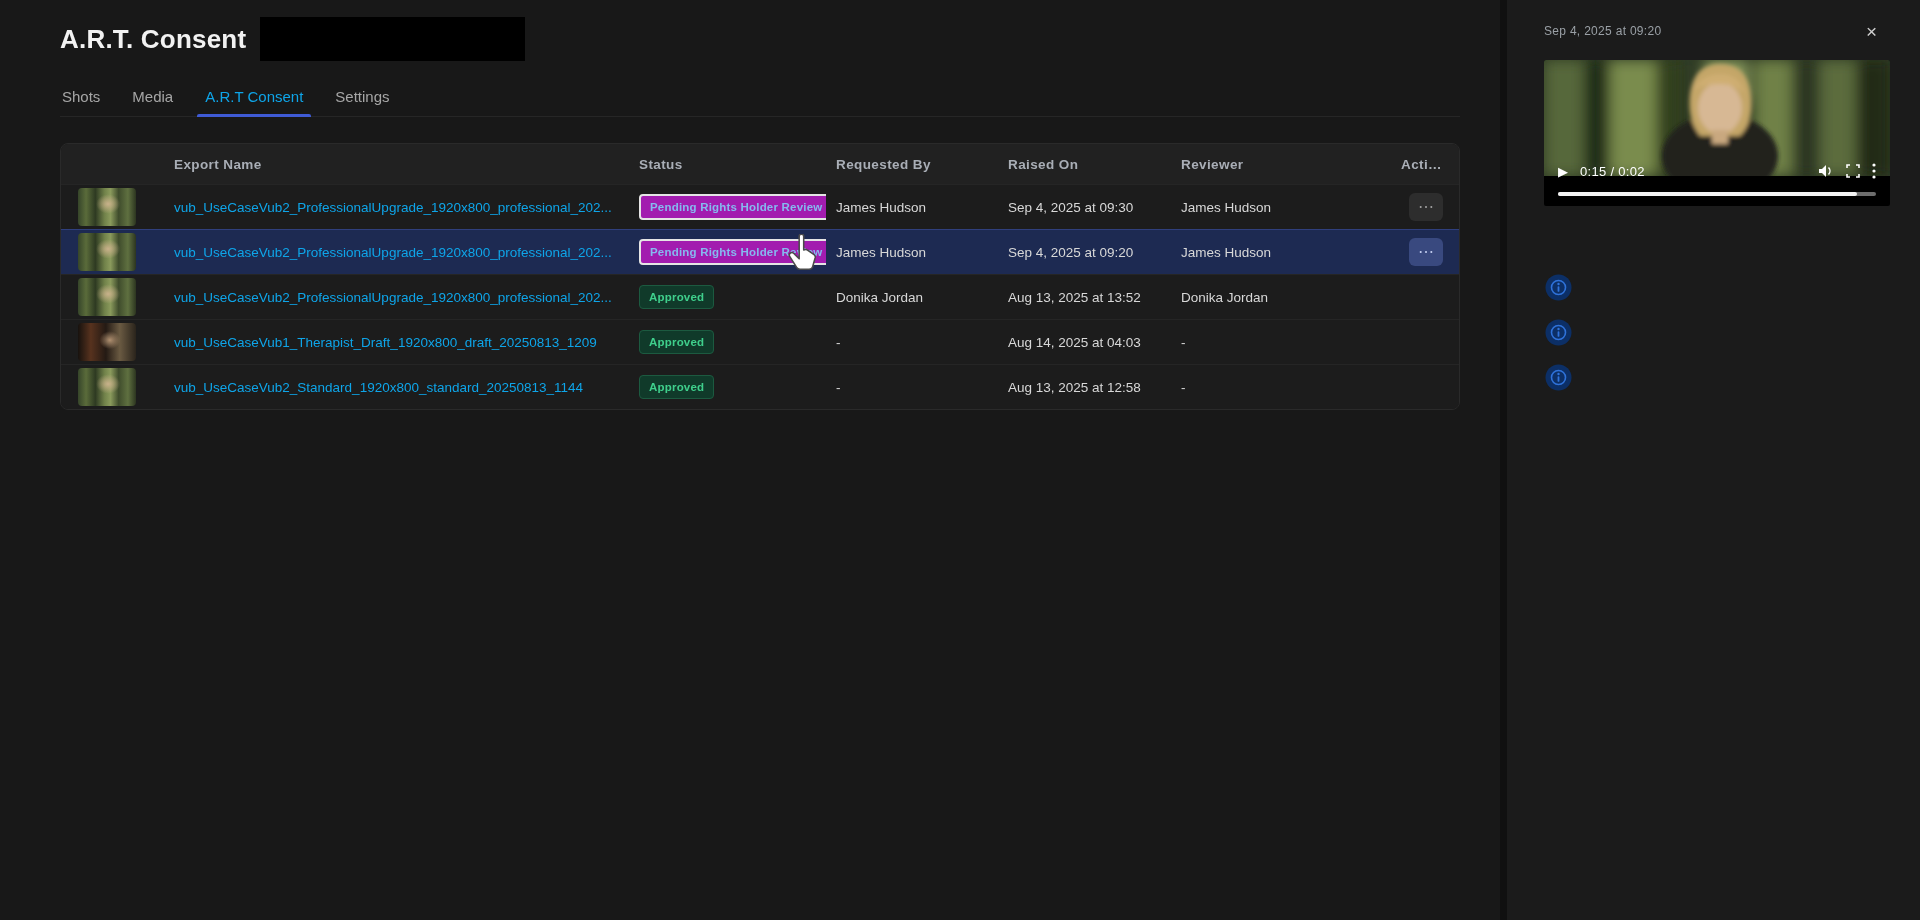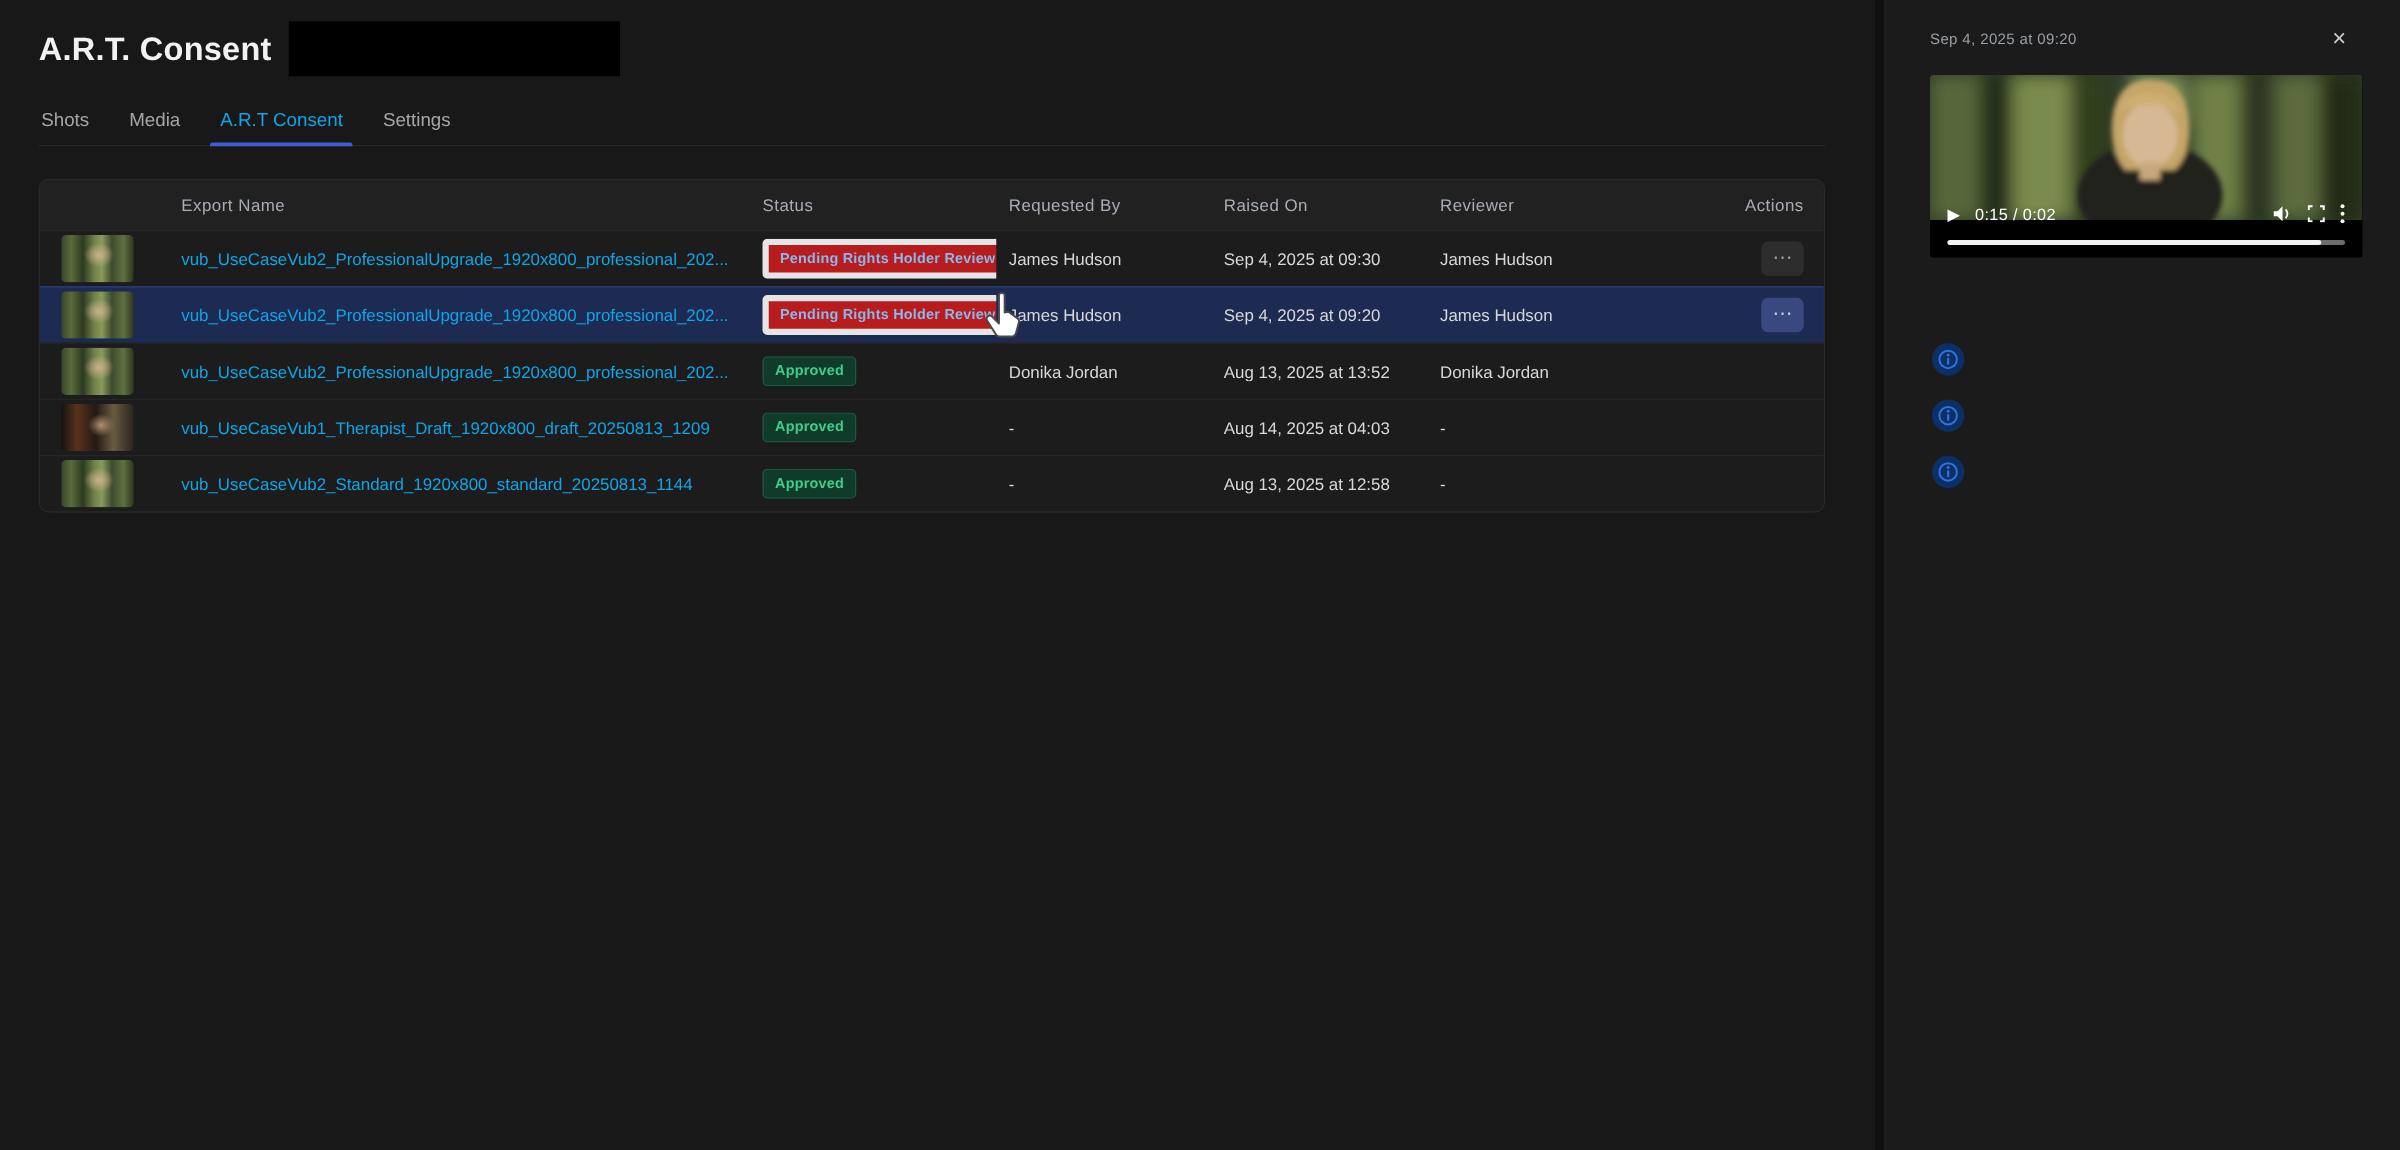--- a/index.html
+++ b/index.html
@@ -6,59 +6,59 @@
   html,body { width:1920px; height:920px; overflow:hidden; }
   body {
     background:#181818;
     font-family:"Liberation Sans", sans-serif;
     color:#d8d8d8;
     position:relative;
   }
   .app { display:flex; width:1920px; height:920px; }
 
   
-  .main { flex:1 1 auto; padding:16px 40px 0 31px; min-width:0; }
+  .main { flex:1 1 auto; padding:16px 40px 0 60px; min-width:0; }
   .title-row { display:flex; align-items:center; gap:8px; height:46px; }
   .page-title { font-size:26px; font-weight:bold; color:#f2f2f2; letter-spacing:.2px; }
   .redacted { width:265px; height:44px; background:#000; margin-left:6px; }
 
   .tabs { display:flex; gap:28px; margin-top:18px; border-bottom:1px solid #262626; }
   .tab { font-size:15px; color:#a6a6a6; padding:8px 2px 11px 2px; cursor:pointer; position:relative; }
   .tab.active { color:#0ea5e9; font-weight:normal; }
   .tab.active::after { content:""; position:absolute; left:-6px; right:-6px; bottom:-1px; height:3px; background:#3f5bd6; border-radius:2px 2px 0 0; }
 
   .table { margin-top:26px; background:#1c1c1c; border:1px solid #2a2a2a; border-radius:8px; overflow:hidden; }
   .trow {
     display:grid;
     grid-template-columns:103px 465px 197px 172px 173px 220px 1fr;
     align-items:center;
     min-height:45px;
   }
   .thead { background:#212121; min-height:40px; font-size:13px; color:#a9aeb6; letter-spacing:.4px; }
-  .thead .cell { font-weight:normal; }
+  .thead .cell { font-weight:bold; }
   .tbody .trow { border-top:1px solid #252525; background:#1c1c1c; }
   .tbody .trow.selected { background:#1d2a52; border-top:1px solid #2f3f7d; box-shadow:0 1px 0 #2f3f7d; }
   .cell { padding:0 10px; font-size:13.5px; white-space:nowrap; overflow:hidden; text-overflow:ellipsis; }
   .cell.name { color:#0ea5e9; }
   .cell.actions { text-align:right; padding-right:16px; }
 
   .thumb {
     width:58px; height:38px; margin-left:7px; border-radius:4px; overflow:hidden;
     background:
       radial-gradient(ellipse 16px 13px at 52% 42%, #c9b18a 0%, rgba(201,177,138,0) 75%),
       linear-gradient(90deg,#36452a 0%,#5a6b3a 14%,#2e3a22 30%,#71824a 46%,#8a9a5c 56%,#3f4c2c 70%,#5f7040 86%,#2c3520 100%);
   }
   .thumb.warm {
     background:
       radial-gradient(ellipse 14px 12px at 55% 45%, #b09070 0%, rgba(176,144,112,0) 75%),
       linear-gradient(90deg,#17120e 0%,#57321e 22%,#241a14 48%,#6a5a42 72%,#2a241c 100%);
   }
 
   .badge { display:inline-block; font-size:11.5px; font-weight:bold; padding:5px 9px; border-radius:4px; letter-spacing:.2px; }
-  .badge.pending { background:#b91c1c; color:#86b9ef; border:5px solid #e5e5e5; }
+  .badge.pending { background:#a21caf; color:#86b9ef; border:2px solid #e5e5e5; }
   .badge.approved { background:#103a2a; color:#3fcf8c; border:1px solid #1c5a40; }
 
   .more-btn {
     display:inline-flex; align-items:center; justify-content:center;
     width:34px; height:28px; border-radius:6px; background:#2d2d2d; border:none;
     color:#9a9a9a; font-size:16px; line-height:1; cursor:pointer;
   }
   .trow.selected .more-btn { background:#39497f; color:#bcc7ea; }
 
   

